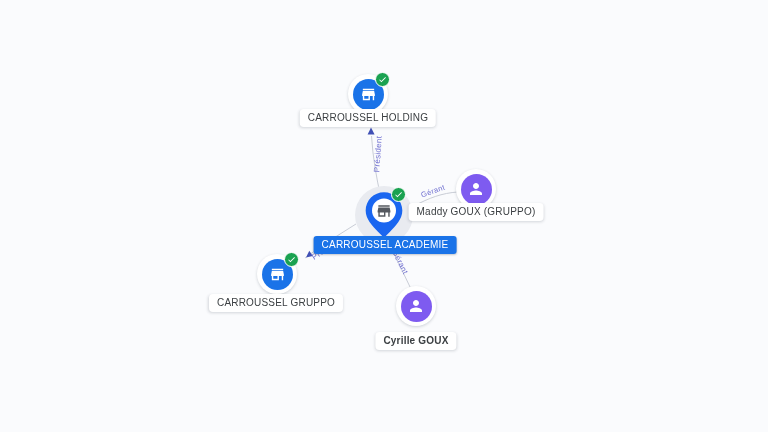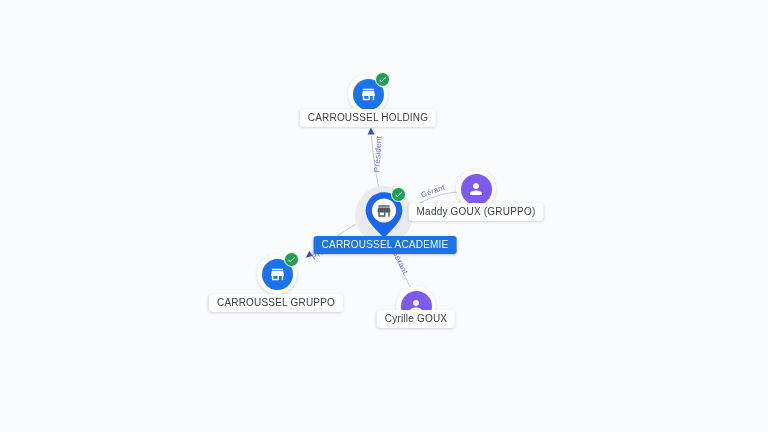--- a/index.html
+++ b/index.html
@@ -123,15 +123,15 @@
   </div>
   <div class="pill" style="left:276px;top:294px;">CARROUSSEL GRUPPO</div>
 
   <div class="node-circle" style="left:396px;top:286px;">
     <div class="inner person">
       <svg width="18" height="18" viewBox="0 0 24 24">
         <path d="M12 12c2.2 0 4-1.8 4-4s-1.8-4-4-4-4 1.8-4 4 1.8 4 4 4zm0 2c-2.7 0-8 1.3-8 4v2h16v-2c0-2.7-5.3-4-8-4z" fill="#fff"></path>
       </svg>
     </div>
   </div>
-  <div class="pill" style="left:416px;top:310px;">Cyrille GOUX</div>
+  <div class="pill" style="left:416px;top:332px;font-weight:bold;">Cyrille GOUX</div>
 
 </div>
 
 </body></html>

